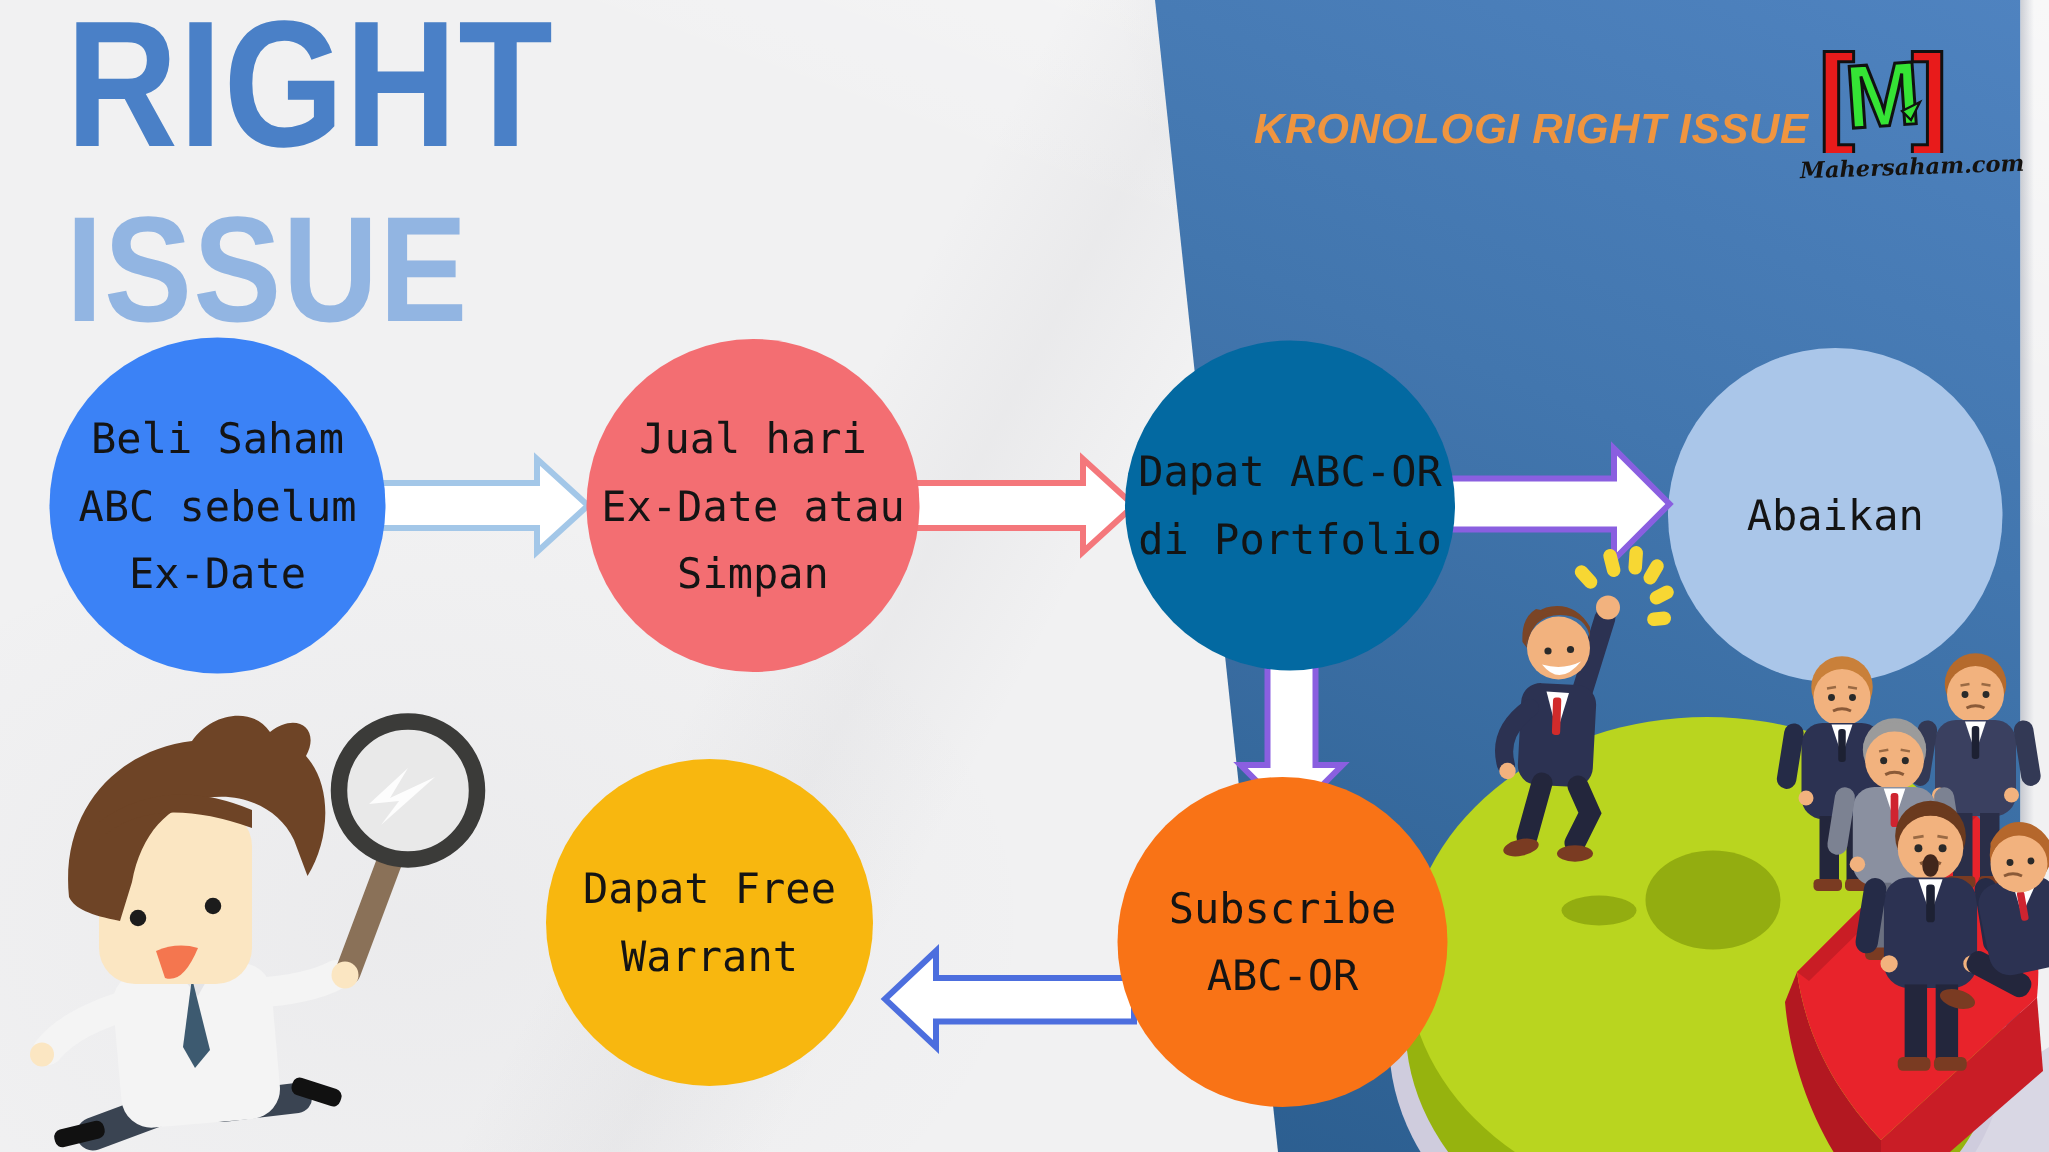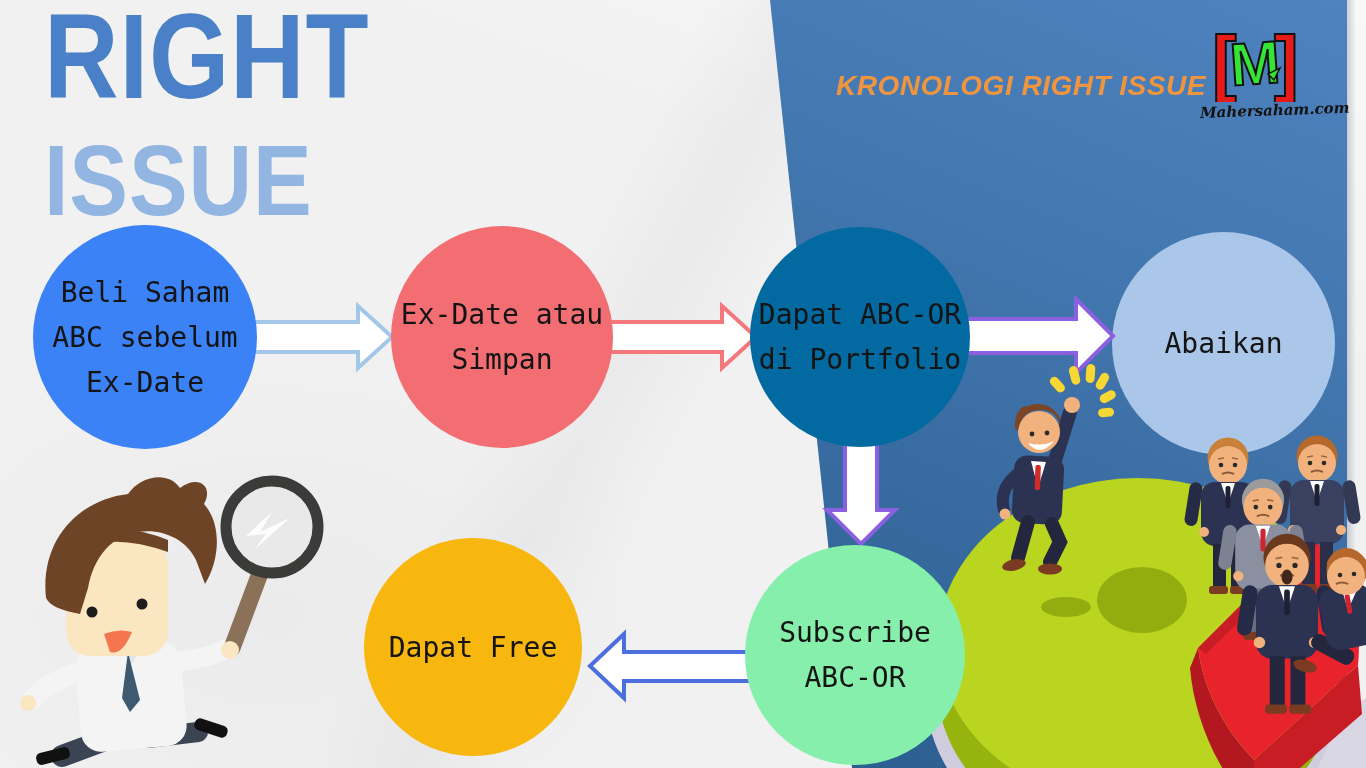--- a/index.html
+++ b/index.html
@@ -224,38 +224,40 @@
   <div class="node z4" style="left: 33px; top: 225px; width: 224px; height: 224px; background-color: #3b82f6;">
     <div>
       <span class="line">Beli Saham</span>
       <span class="line">ABC sebelum</span>
       <span class="line">Ex-Date</span>
     </div>
   </div>
 
   <div class="node z4" style="left: 391px; top: 226px; width: 222px; height: 222px; background-color: rgb(243, 110, 114);">
     <div>
+      <span class="line">Jual hari</span>
       <span class="line">Ex-Date atau</span>
       <span class="line">Simpan</span>
     </div>
   </div>
 
   <div class="node z4" style="left: 750px; top: 227px; width: 220px; height: 220px; background-color: #0369a1;">
     <div>
       <span class="line">Dapat ABC-OR</span>
       <span class="line">di Portfolio</span>
     </div>
   </div>
 
-  <div class="node z4" style="left: 745px; top: 545px; width: 220px; height: 220px; background-color: #86efac;">
+  <div class="node z4" style="left: 745px; top: 518px; width: 220px; height: 220px; background-color: #f97316;">
     <div>
       <span class="line">Subscribe</span>
       <span class="line">ABC-OR</span>
     </div>
   </div>
 
-  <div class="node z4" style="left: 364px; top: 538px; width: 218px; height: 218px; background-color: rgb(248, 183, 15);">
+  <div class="node z4" style="left: 364px; top: 506px; width: 218px; height: 218px; background-color: rgb(248, 183, 15);">
     <div>
       <span class="line">Dapat Free</span>
+      <span class="line">Warrant</span>
     </div>
   </div>
 
 </div>
 
 </body></html>

